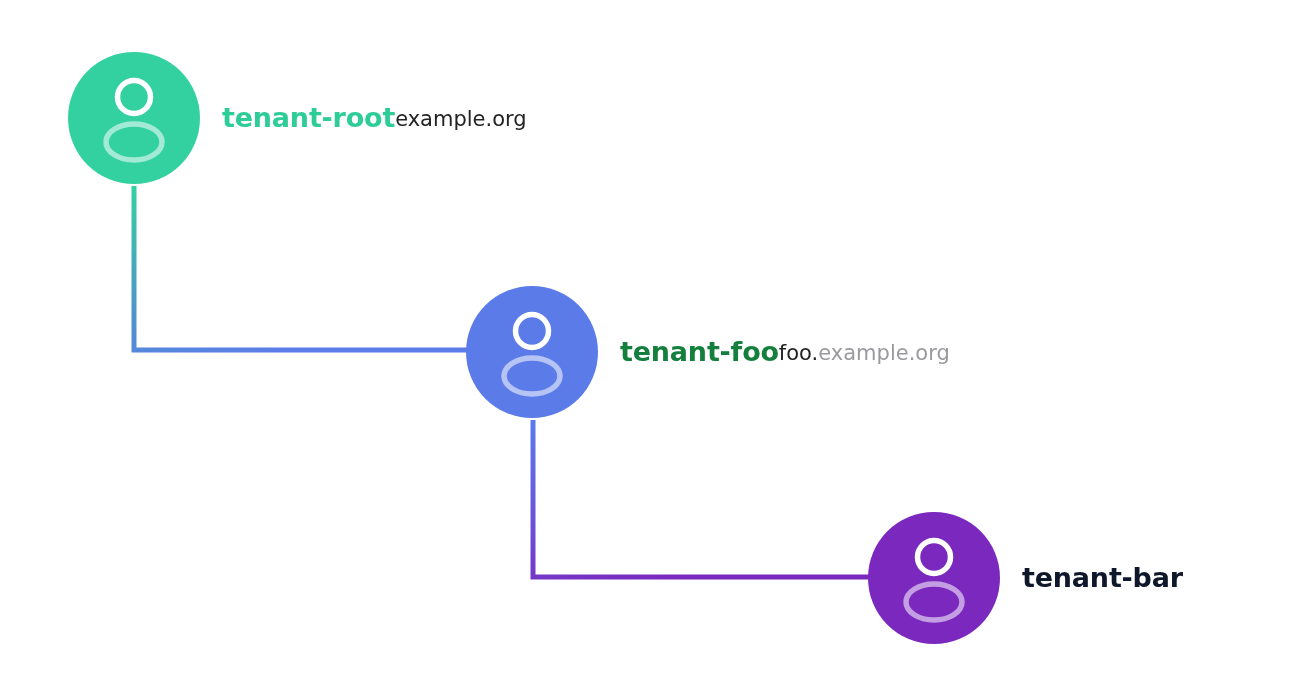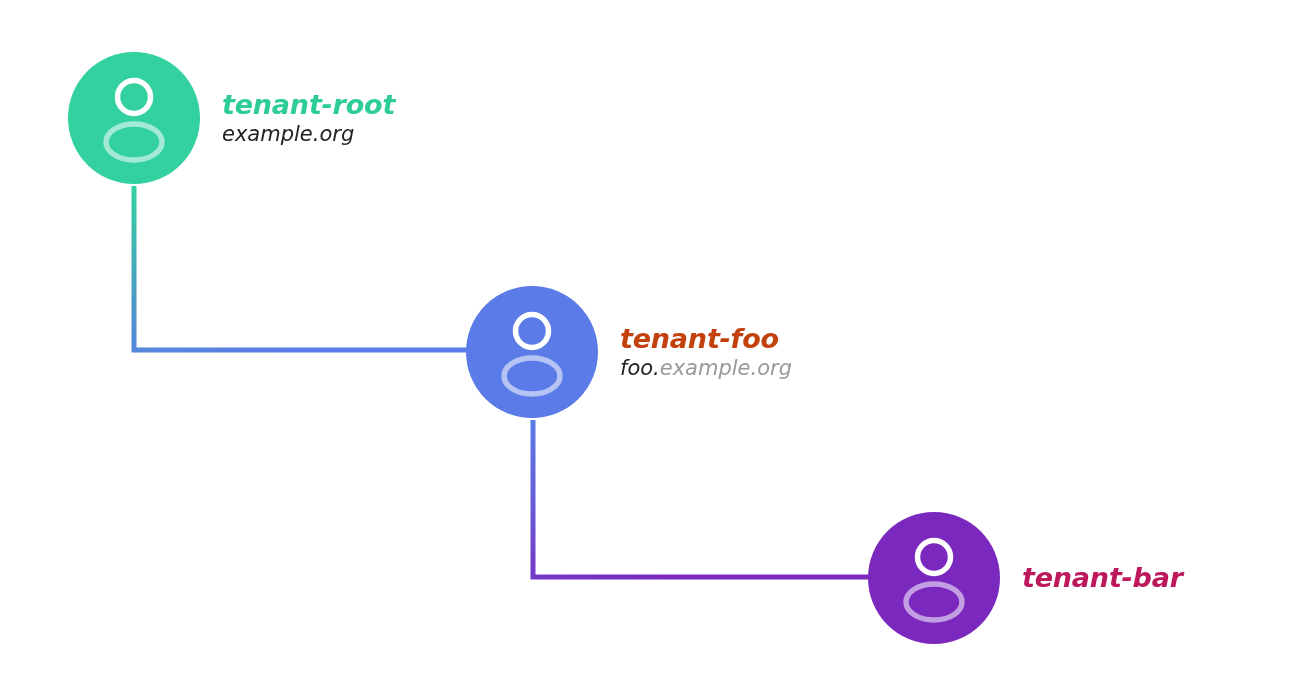--- a/index.html
+++ b/index.html
@@ -51,23 +51,21 @@
     left: 0;
     top: 0;
     width: 132px;
     height: 132px;
     display: block;
   }
 
   .labels {
     margin-left: 22px;
     display: flex;
-    flex-direction: column;
     justify-content: center;
-    font-style: italic;
   }
 
   .node-title {
     font-size: 27px;
     font-weight: bold;
     letter-spacing: -0.2px;
     line-height: 1.05;
     white-space: nowrap;
   }
 
@@ -131,32 +129,32 @@
   </div>
 
   <div class="node" id="node-foo">
     <div class="avatar" style="background:#5B7CE8;">
       <svg viewBox="0 0 132 132">
         <circle cx="66" cy="45" r="16.5" fill="none" stroke="#ffffff" stroke-width="5.5"></circle>
         <ellipse cx="66" cy="90" rx="28" ry="18" fill="none" stroke="#ffffff" stroke-opacity="0.55" stroke-width="5.5"></ellipse>
       </svg>
     </div>
     <div class="labels">
-      <div class="node-title" style="color:#c2410c;">tenant-foo</div>
+      <div class="node-title" style="color:#15803d;">tenant-foo</div>
       <div class="node-sub">
         <span class="sub-strong">foo.</span><span class="sub-muted">example.org</span>
       </div>
     </div>
   </div>
 
   <div class="node" id="node-bar">
     <div class="avatar" style="background:#7B28BE;">
       <svg viewBox="0 0 132 132">
         <circle cx="66" cy="45" r="16.5" fill="none" stroke="#ffffff" stroke-width="5.5"></circle>
         <ellipse cx="66" cy="90" rx="28" ry="18" fill="none" stroke="#ffffff" stroke-opacity="0.55" stroke-width="5.5"></ellipse>
       </svg>
     </div>
     <div class="labels">
-      <div class="node-title" style="color:#be185d;">tenant-bar</div>
+      <div class="node-title" style="color:#0f172a;">tenant-bar</div>
     </div>
   </div>
 
 </div>
 
 </body></html>

